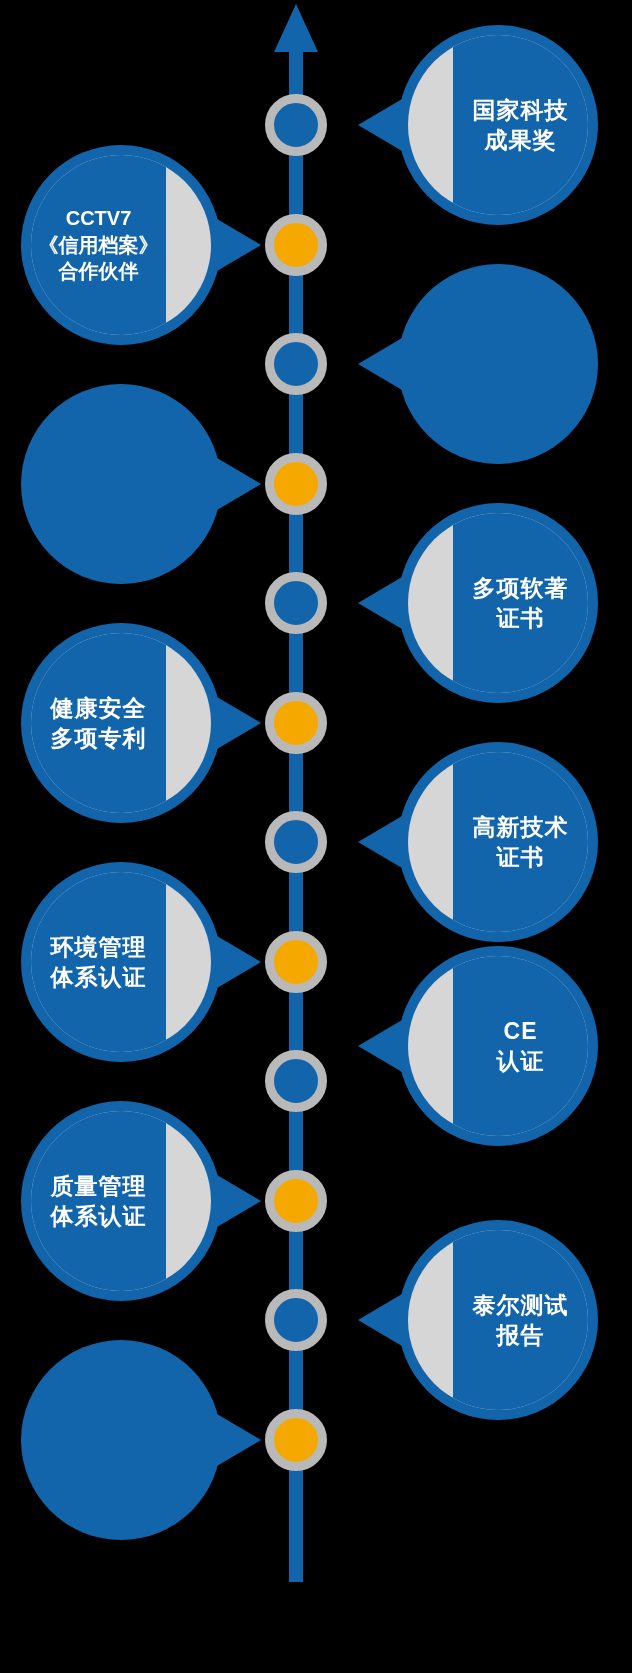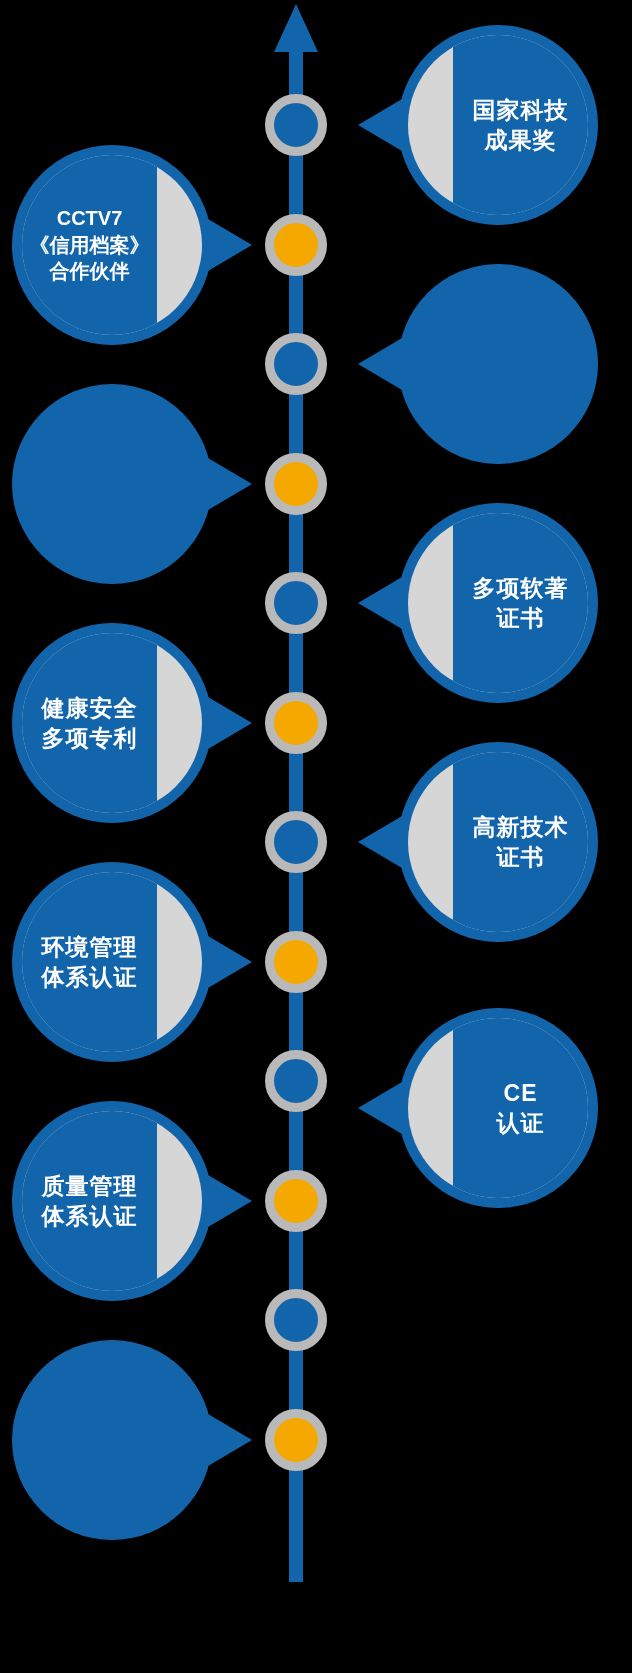--- a/index.html
+++ b/index.html
@@ -36,21 +36,21 @@
     border-radius:50%;border:9px solid var(--ring_gray);z-index:3;
   }
   .node.blue{background:var(--blue);}
   .node.orange{background:var(--orange);}
 
   
   .balloon{
     position:absolute;width:200px;height:200px;border-radius:50%;
     background:var(--blue);z-index:2;
   }
-  .balloon.left{left:12px;}
+  .balloon.left{left:21px;}
   .balloon.right{left:398px;}
   .core{
     position:absolute;inset:10px;border-radius:50%;
     background:var(--balloon_gray);overflow:hidden;
   }
   .fill{
     position:absolute;top:0;bottom:0;background:var(--blue);
     display:flex;align-items:center;justify-content:center;
   }
   .balloon.right .fill{left:45px;right:0;}
@@ -151,38 +151,47 @@
   <div class="balloon left" style="top:862px">
     <div class="tail"></div>
     <div class="core">
       <div class="fill">
         <div class="label">环境管理
 体系认证</div>
       </div>
     </div>
   </div>
 
-  <div class="balloon right" style="top:1008px">
+  <div class="balloon right" style="top:946px">
     <div class="tail"></div>
     <div class="core">
       <div class="fill">
         <div class="label">CE
 认证</div>
       </div>
     </div>
   </div>
 
   <div class="balloon left" style="top:1101px">
     <div class="tail"></div>
     <div class="core">
       <div class="fill">
         <div class="label">质量管理
 体系认证</div>
       </div>
     </div>
   </div>
 
+  <div class="balloon right" style="top:1220px">
+    <div class="tail"></div>
+    <div class="core">
+      <div class="fill">
+        <div class="label">泰尔测试
+报告</div>
+      </div>
+    </div>
+  </div>
 
   <div class="balloon left" style="top:1340px">
     <div class="tail"></div>
   </div>
 
 </div>
 
 </body></html>

